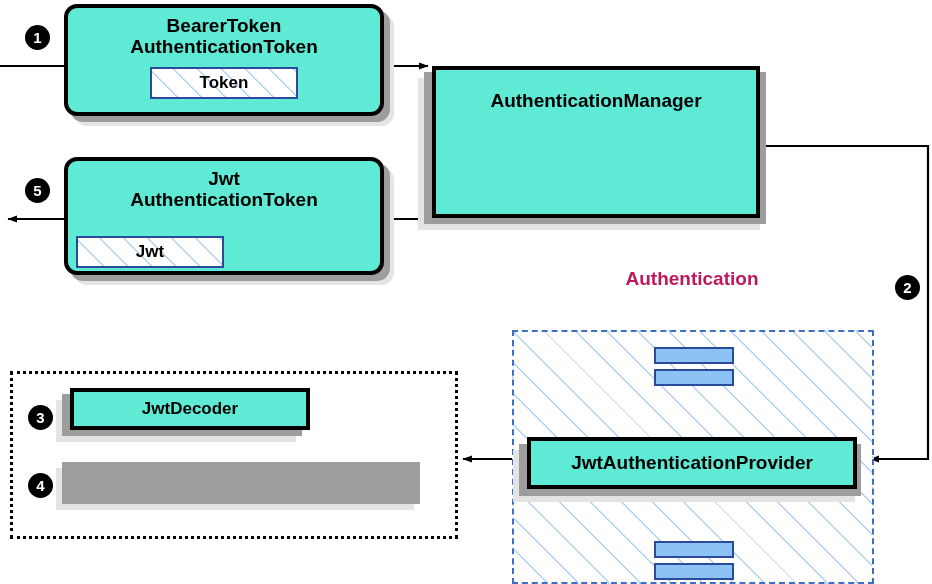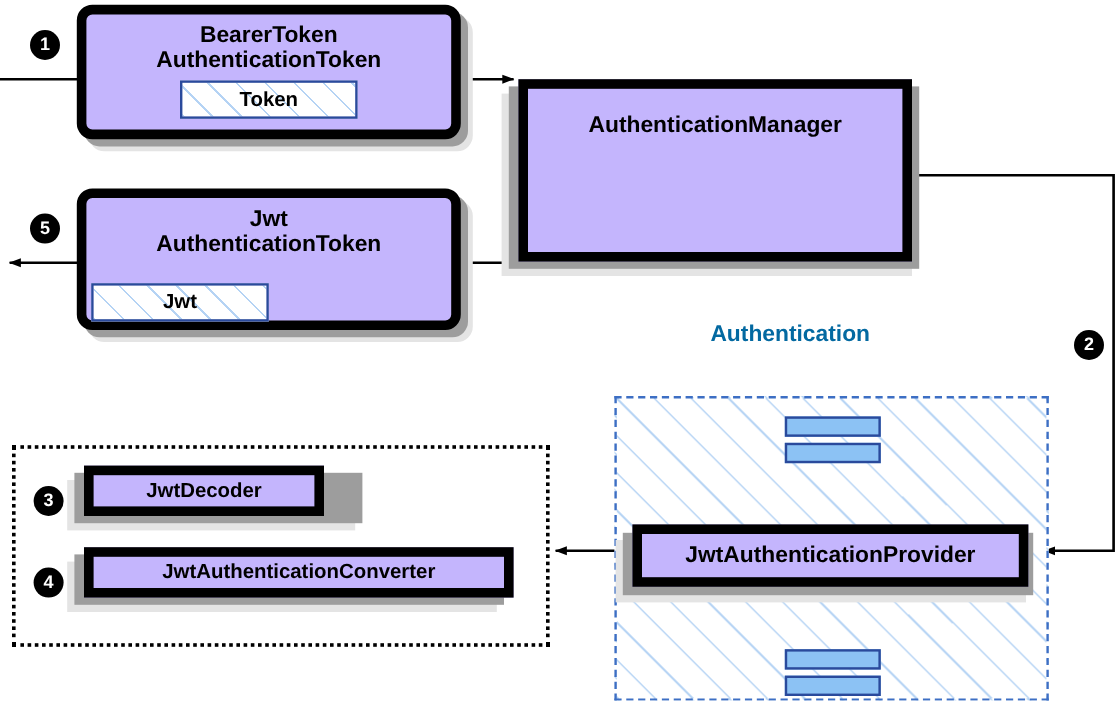--- a/index.html
+++ b/index.html
@@ -19,22 +19,22 @@
     position:absolute;
     left:0;top:0;
     width:932px;height:584px;
     pointer-events:none;
   }
 
   
   .node{
     position:absolute;
     box-sizing:border-box;
-    background:#c4b5fd;
-    border:8px solid #000000;
+    background:#5eead4;
+    border:4px solid #000000;
     color:#000000;
     font-weight:bold;
     display:flex;
     align-items:center;
     justify-content:center;
     text-align:center;
     line-height:1.12;
     z-index:6;
   }
   .node.rounded{border-radius:13px;}
@@ -97,22 +97,22 @@
     box-sizing:border-box;
     border:3px dotted #000000;
     background:#ffffff;
     z-index:1;
   }
 
   
   .plain-label{
     position:absolute;
     font-weight:bold;
-    color:#0369a1;
-    text-align:left;
+    color:#be185d;
+    text-align:center;
     line-height:1.14;
     z-index:5;
   }
 
   
   .step{
     position:absolute;
     width:25px;height:25px;
     border-radius:50%;
     background:#000000;
@@ -212,29 +212,26 @@
     <span>JwtAuthenticationProvider</span>
   </div>
 
   <div class="bar" style="left:654px;top:541px;width:80px;height:17px;"></div>
   <div class="bar" style="left:654px;top:563px;width:80px;height:17px;"></div>
 
   <div class="dotted-region" style="left:10px;top:371px;width:448px;height:168px;"></div>
 
   <div class="shadow-light" style="left:56px;top:400px;width:240px;height:42px;"></div>
   <div class="shadow-dark" style="left:62px;top:394px;width:240px;height:42px;"></div>
-  <div class="node t22" style="left:70px;top:388px;width:200px;height:42px;">
+  <div class="node t22" style="left:70px;top:388px;width:240px;height:42px;">
     <span>JwtDecoder</span>
   </div>
   <div class="step" style="left:28px;top:405px;">
     <span>3</span>
   </div>
 
   <div class="shadow-light" style="left:56px;top:468px;width:358px;height:42px;"></div>
   <div class="shadow-dark" style="left:62px;top:462px;width:358px;height:42px;"></div>
-  <div class="node t22" style="left:70px;top:456px;width:358px;height:42px;">
-    <span>JwtAuthenticationConverter</span>
-  </div>
   <div class="step" style="left:28px;top:473px;">
     <span>4</span>
   </div>
 
 </div>
 
 </body></html>

